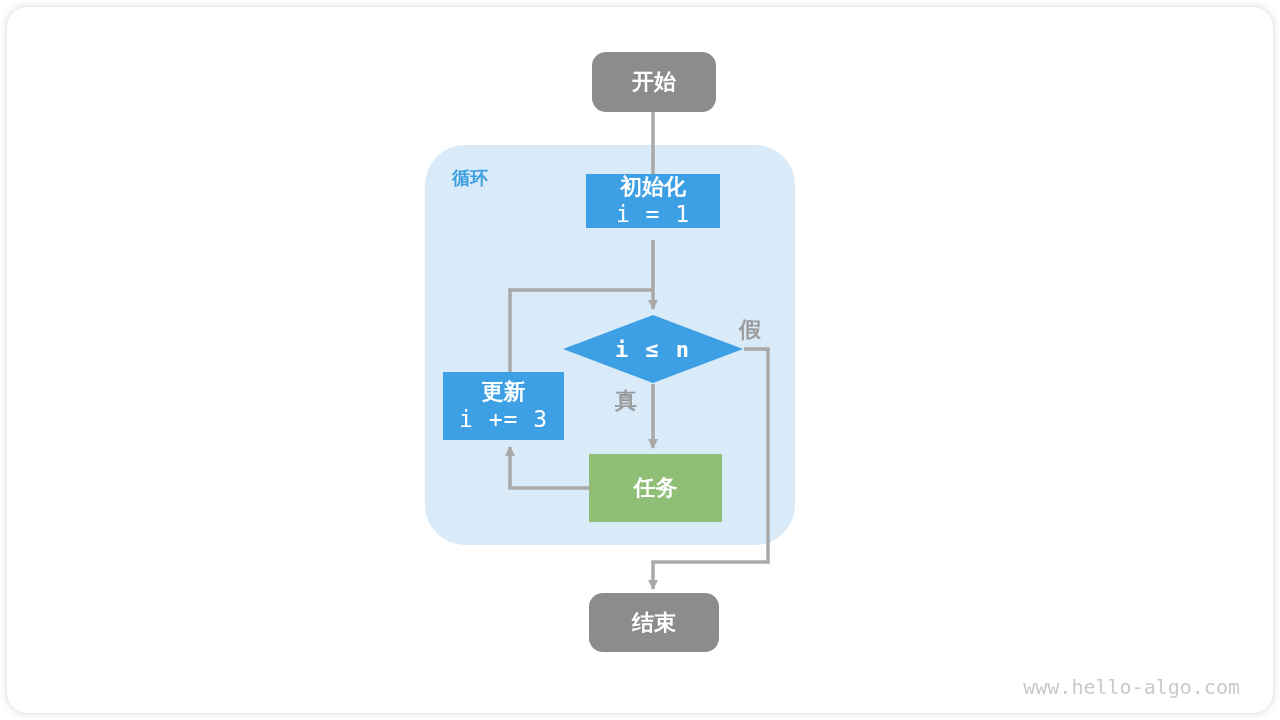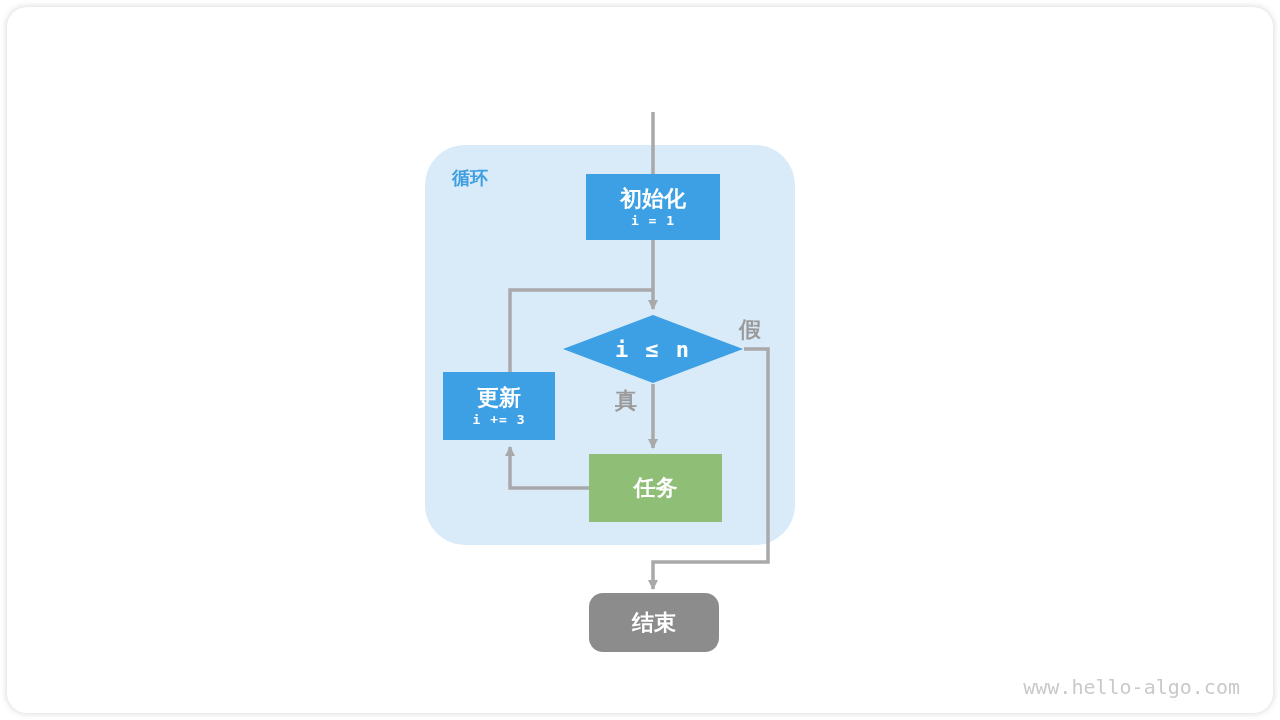--- a/index.html
+++ b/index.html
@@ -30,21 +30,21 @@
     align-items: center; justify-content: center;
     color: #ffffff; font-size: 22px; font-weight: 600; line-height: 1.25;
     text-align: center;
   }
   .node.terminal { background: #8c8c8c; border-radius: 14px; }
   .node.process  { background: #3da0e4; }
   .node.task     { background: #8fbe77; }
 
   .node .code {
     font-family: "DejaVu Sans Mono", monospace;
-    font-size: 13px; font-weight: bold; letter-spacing: 1px;
+    font-size: 23px; font-weight: normal; letter-spacing: 1px;
   }
 
   .diamond {
     position: absolute; left: 563px; top: 315px; width: 180px; height: 68px;
     background: #3da0e4;
     clip-path: polygon(50% 0, 100% 50%, 50% 100%, 0 50%);
     display: flex; align-items: center; justify-content: center;
     color: #ffffff; font-family: "DejaVu Sans Mono", monospace;
     font-size: 22px; font-weight: bold; letter-spacing: 2px;
   }
@@ -77,31 +77,34 @@
       <path d="M510 372 L510 290 L653 290"></path>
       <path d="M653 240 L653 309" marker-end="url(#arrow)"></path>
       <path d="M653 384 L653 448" marker-end="url(#arrow)"></path>
       <path d="M589 488 L510 488 L510 447" marker-end="url(#arrow)"></path>
       <path d="M744 349 L768 349 L768 562 L653 562 L653 589" marker-end="url(#arrow)"></path>
     </g>
   </svg>
 
   <div class="loop-label">循环</div>
 
+  <div class="node terminal" style="left:592px; top:52px; width:124px; height:60px;">
+    <span>开始</span>
+  </div>
 
-  <div class="node process" style="left:586px; top:174px; width:134px; height:66px;">
+  <div class="node process" style="left:586px; top:174px; width:134px; height:54px;">
     <span>初始化</span>
     <span class="code">i = 1</span>
   </div>
 
   <div class="diamond">
     <span>i ≤ n</span>
   </div>
 
-  <div class="node process" style="left:443px; top:372px; width:112px; height:68px;">
+  <div class="node process" style="left:443px; top:372px; width:121px; height:68px;">
     <span>更新</span>
     <span class="code">i += 3</span>
   </div>
 
   <div class="node task" style="left:589px; top:454px; width:133px; height:68px;">
     <span>任务</span>
   </div>
 
   <div class="node terminal" style="left:589px; top:593px; width:130px; height:59px;">
     <span>结束</span>

